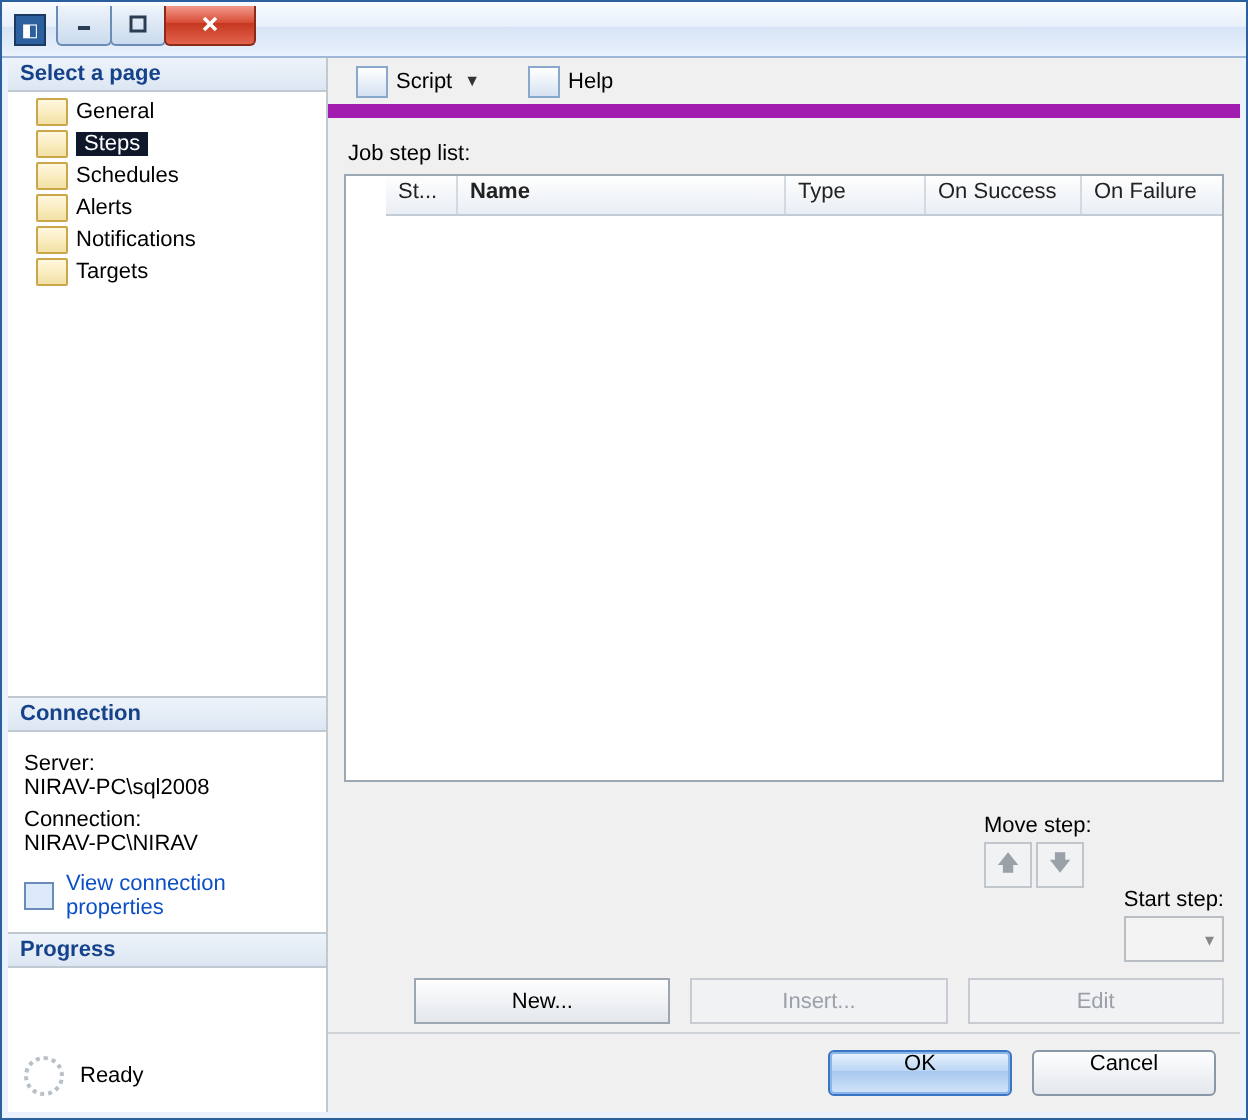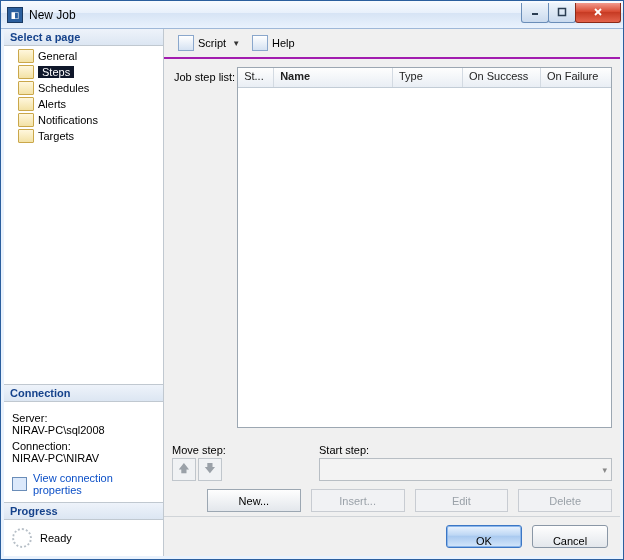--- a/index.html
+++ b/index.html
@@ -83,59 +83,60 @@
   }
   .conn-body { padding:6px 8px; font-size:11px; color:#000; flex:0 0 auto; }
   .conn-body .label { margin-top:4px; }
   .conn-body .val { margin-bottom:4px; }
   .link-row { display:flex; align-items:center; margin-top:8px; }
   .link-row .link-icon {
     width:16px; height:14px; margin-right:6px;
     background:#dce9fb; border:1px solid #6a8db8;
   }
   .link-row a { color:#0b4fc7; cursor:pointer; }
-  .progress-body { padding:8px; display:flex; align-items:center; gap:8px; }
+  .progress-body { padding:8px; display:flex; align-items:center; gap:8px;margin-top:36px; }
   .spinner {
     width:20px;height:20px;border:2px dotted #b8c0c8;border-radius:50%;
   }
   .spacer-fill { flex:1; }
 
   
   .right {
     flex:1; display:flex; flex-direction:column;
     background:#f0f0f0;
     min-width:0;
   }
   .toolbar {
     height:30px; background:#f0f0f0;
-    display:flex; align-items:center; gap:4px;
+    display:flex; align-items:center; gap:16px;
     padding:0 10px;
-    border-bottom:2px solid #a21caf;
+    border-bottom:7px solid #a21caf;
   }
   .tool-btn {
     display:flex; align-items:center; gap:4px;
     padding:2px 4px; cursor:default;
   }
   .tool-icon {
     width:16px;height:16px;
     border:1px solid #8aa7cc;
     background:linear-gradient(to bottom,#fff,#d5e2f2);
   }
   .tool-btn .caret { font-size:8px; color:#333; margin-left:2px; }
 
   .content {
     flex:1; margin:8px; background:#f0f0f0;
-    display:flex; 
+    display:flex; flex-direction:column;
     min-height:0;
   }
   .content .lbl { margin:4px 2px; color:#000; }
   .grid {
     flex:1; background:#fff; border:1px solid #9ca7b2;
     display:flex; flex-direction:column;
     min-height:0;
+    padding-left:20px;
   }
   .grid-head {
     display:flex; height:20px;
     background:linear-gradient(to bottom,#fefefe,#e9eef4);
     border-bottom:1px solid #c2ccd6;
   }
   .gh {
     border-right:1px solid #d3dae2;
     padding:2px 6px;
     color:#222;
@@ -144,20 +145,21 @@
   .gh.step   { width:36px; }
   .gh.name   { flex:1;font-weight:bold; }
   .gh.type   { width:70px; }
   .gh.succ   { width:78px; }
   .gh.fail   { width:70px; border-right:none; }
   .grid-body { flex:1; background:#fff; }
 
   .controls-row {
     display:flex; align-items:flex-end; gap:0;
     margin:8px;
+    flex-direction:column;
   }
   .move-col { width:120px; }
   .start-col { flex:1; margin-left:27px; }
   .ctrl-lbl { color:#000; margin-bottom:2px; }
   .arrow-btns { display:flex; gap:2px; }
   .sq-btn {
     width:24px; height:23px;
     border:1px solid #9ca7b2;
     background:linear-gradient(to bottom,#fefefe,#e3e7ec);
     display:flex;align-items:center;justify-content:center;
@@ -185,39 +187,38 @@
   .btn.disabled { color:#9aa1a8; border-color:#c8ccd2; background:#f1f2f4; }
 
   .footer {
     height:40px;
     background:#f0f0f0;
     border-top:1px solid #d0d4d8;
     display:flex; align-items:center; justify-content:flex-end;
     gap:10px; padding:0 12px;
   }
   .dlg-btn {
-    width:76px; height:23px;
+    width:92px; height:23px;
     border:1px solid #8a97a6;
     background:linear-gradient(to bottom,#fefefe,#e3e7ec);
-    display:flex; align-items:flex-end; justify-content:center;
+    display:flex; align-items:flex-start; justify-content:center;
     border-radius:3px;
   }
   .dlg-btn.primary {
     border:1px solid #3b76c4;
     background:linear-gradient(to bottom,#eaf3fe,#bcd6f4 45%,#a7c8ef 46%,#d4e6fa);
     box-shadow:0 0 0 1px #8ab5ea inset;
   }
 </style>
 </head>
 <body>
 
 <div class="window">
   <div class="titlebar">
     <span class="app-icon">◧</span>
-    <span class="title">New Job</span>
     <div class="win-btns">
       <div class="win-btn">
         <svg viewBox="0 0 10 10">
             <line x1="2" y1="7" x2="8" y2="7" stroke="#2b3d52" stroke-width="2"></line>
           </svg>
       </div>
       <div class="win-btn">
         <svg viewBox="0 0 10 10">
             <rect x="1.5" y="1.5" width="7" height="7" fill="none" stroke="#2b3d52" stroke-width="1.5"></rect>
           </svg>
@@ -333,23 +334,20 @@
       <div class="btn-row">
         <div class="btn">
             <span>New...</span>
           </div>
         <div class="btn disabled">
             <span>Insert...</span>
           </div>
         <div class="btn disabled">
             <span>Edit</span>
           </div>
-        <div class="btn disabled">
-            <span>Delete</span>
-          </div>
       </div>
 
       <div class="footer">
         <div class="dlg-btn primary">
             <span>OK</span>
           </div>
         <div class="dlg-btn">
             <span>Cancel</span>
           </div>
       </div>

